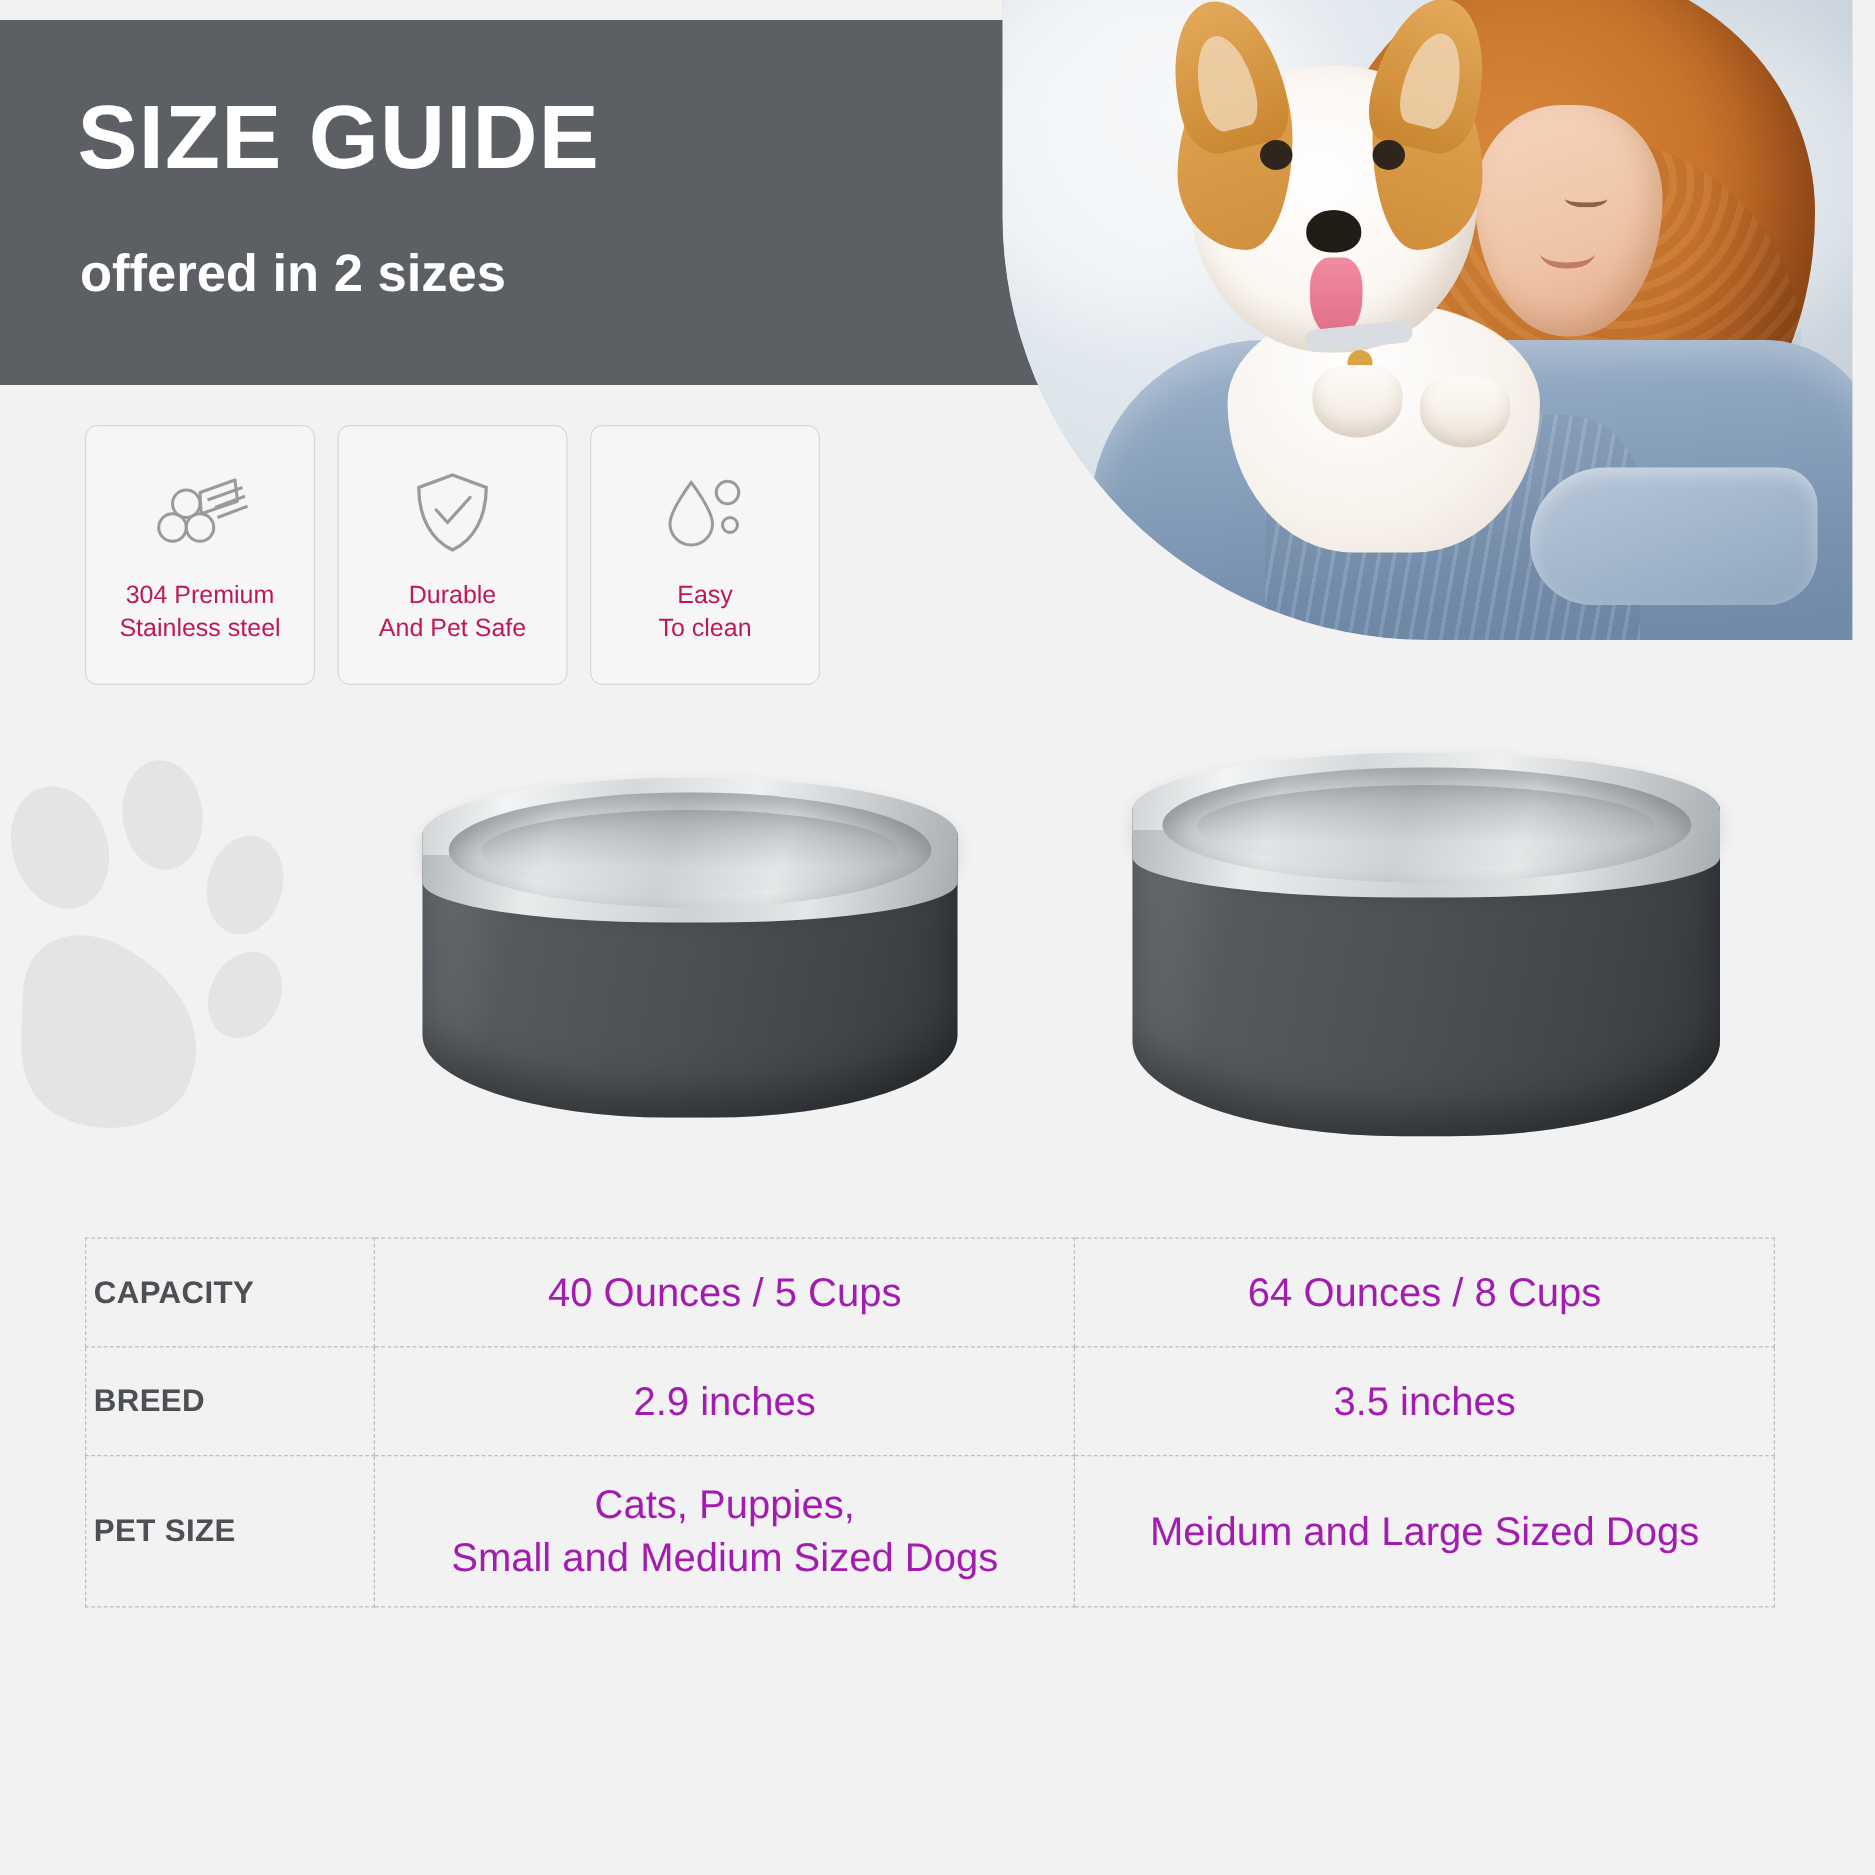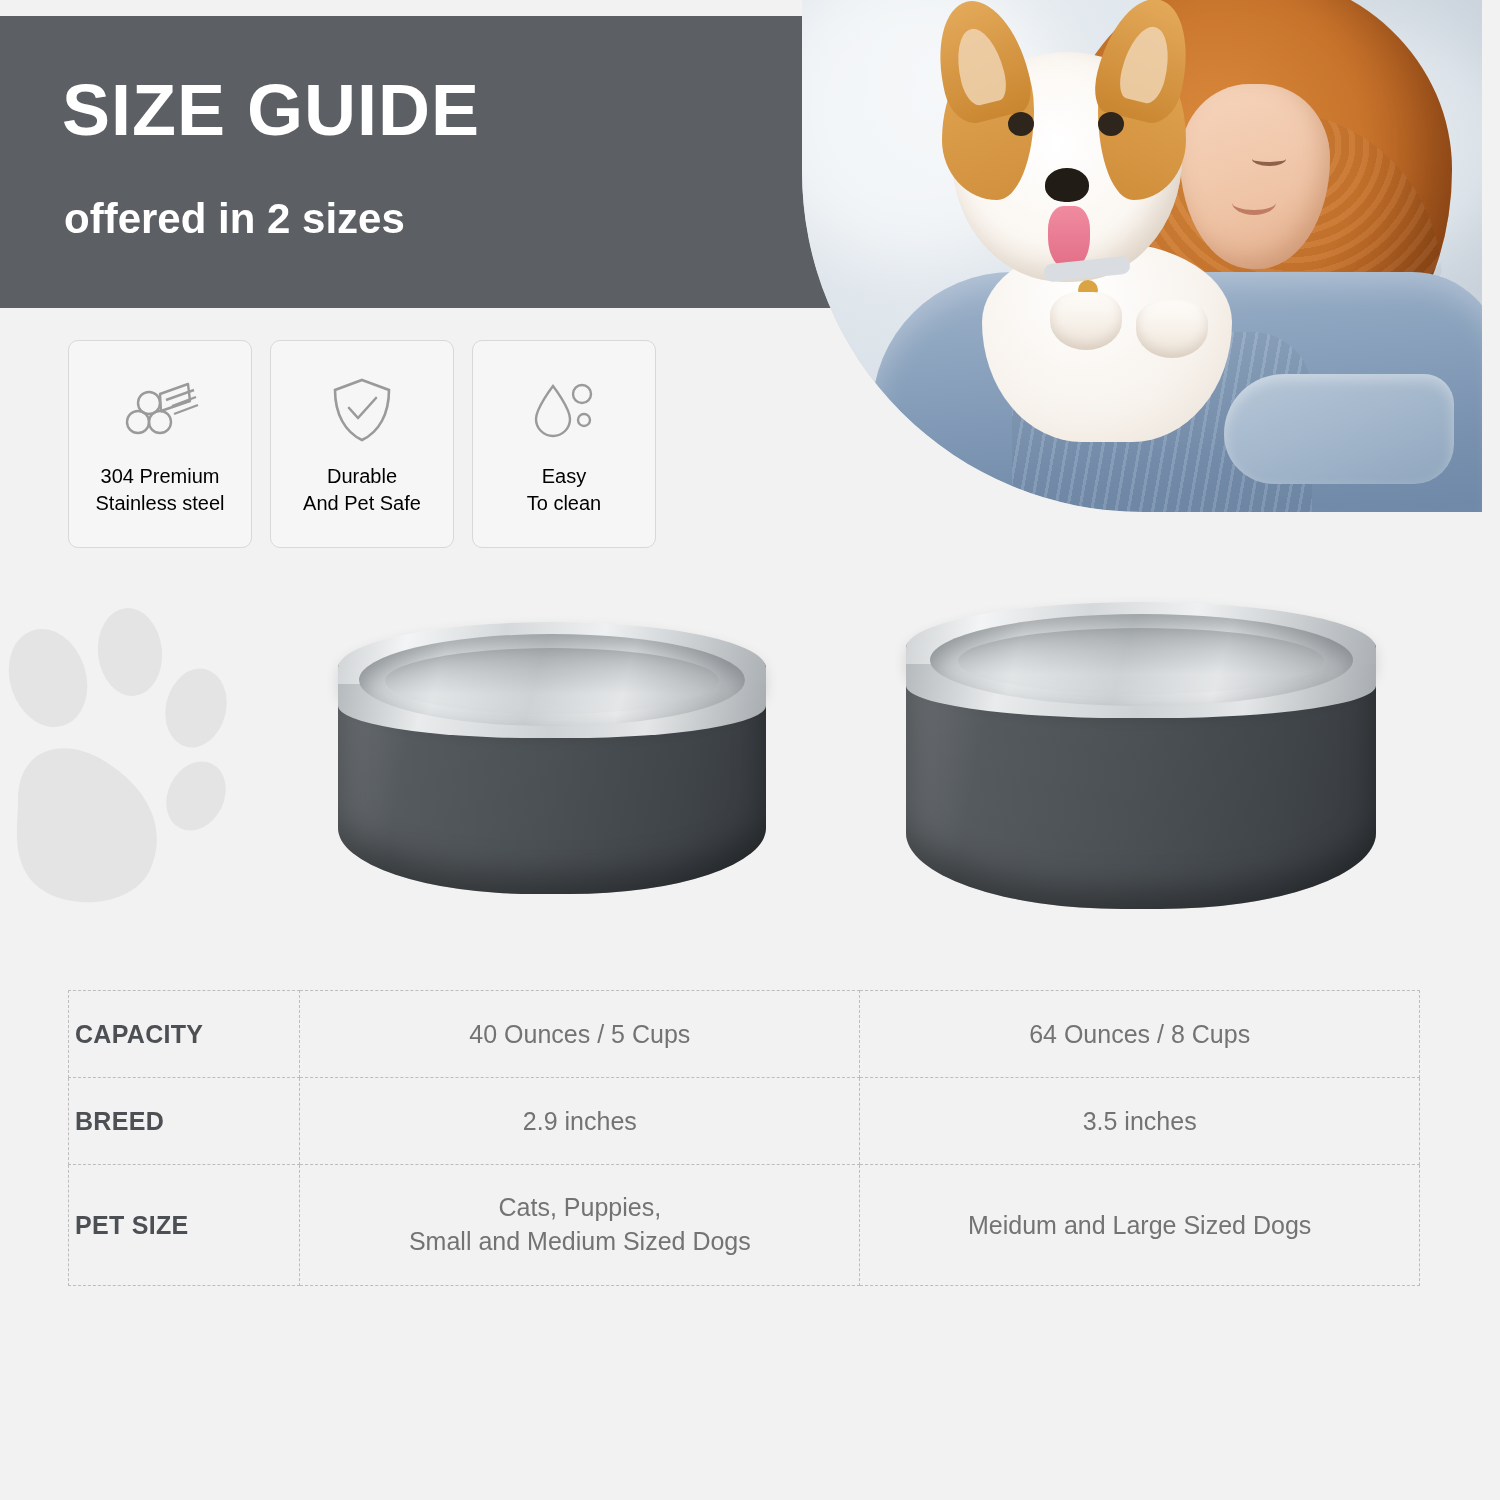--- a/index.html
+++ b/index.html
@@ -322,21 +322,21 @@
   }
   .feature .fi {
     height: 78px;
     display: flex;
     align-items: center;
     justify-content: center;
   }
   .feature .ft {
     margin-top: 14px;
     text-align: center;
-    color: #000000;
+    color: #be185d;
     font-size: 20px;
     line-height: 1.35;
   }
 
   
   .paw-watermark {
     position: absolute;
     left: 0px;
     top: 600px;
     width: 230px;
@@ -400,22 +400,22 @@
   .spec-table {
     position: absolute;
     left: 68px;
     top: 990px;
     width: 1352px;
     border-collapse: collapse;
   }
   .spec-table td {
     border: 1px dashed #bdbdbd;
     height: 70px;
-    color: #737373;
-    font-size: 25px;
+    color: #a21caf;
+    font-size: 32px;
     text-align: center;
     vertical-align: middle;
     padding: 8px 6px;
   }
   .spec-table td.label {
     width: 222px;
     color: #4c4f53;
     font-weight: bold;
     font-size: 25px;
     text-align: left;

